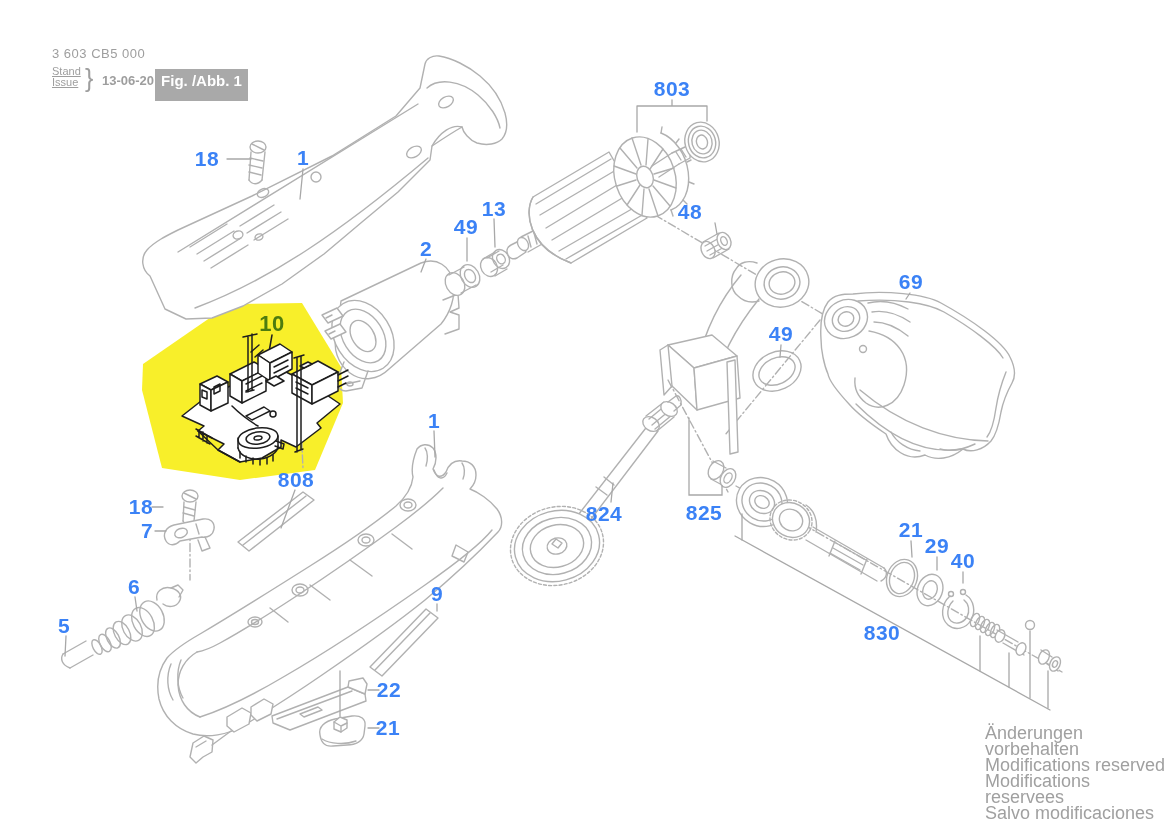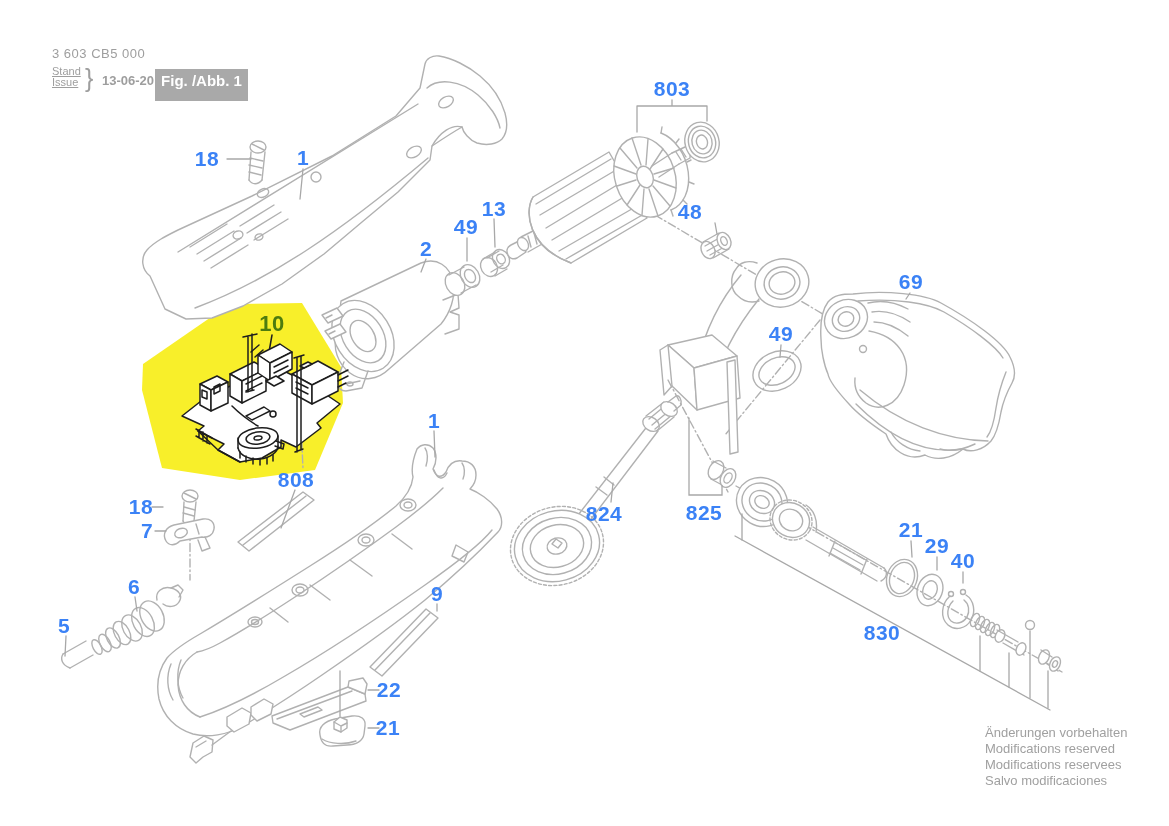--- a/index.html
+++ b/index.html
@@ -8,21 +8,21 @@
   #art-svg{position:absolute;left:0;top:0;}
   .plbl{position:absolute;transform:translate(-50%,-50%);font-weight:bold;font-size:21px;
         color:#3b82f6;letter-spacing:0.5px;white-space:nowrap;}
   .plbl.dark{color:#4d7c0f;font-size:22px;}
   #part-number{position:absolute;left:52px;top:46px;font-size:13px;color:#9e9e9e;letter-spacing:0.5px;}
   #stand-issue{position:absolute;left:52px;top:66px;color:#9e9e9e;font-size:11px;line-height:11px;text-decoration:underline;}
   #brace{position:absolute;left:85px;top:64px;color:#9e9e9e;font-size:25px;font-weight:normal;}
   #issue-date{position:absolute;left:102px;top:73px;color:#9e9e9e;font-size:13px;font-weight:bold;}
   #fig-badge{position:absolute;left:155px;top:69px;width:93px;height:32px;background:#a9a9a9;
              color:#ffffff;font-weight:bold;font-size:15px;text-align:center;line-height:24px;}
-  #footer{position:absolute;left:985px;top:725px;color:#a0a0a0;font-size:13px;line-height:16px;}
+  #footer{position:absolute;left:985px;top:725px;color:#a0a0a0;font-size:18px;line-height:16px;}
 </style>
 </head>
 <body>
 
 <div id="page">
 
 <svg id="art-svg" width="1169" height="826" viewBox="0 0 1169 826" xmlns="http://www.w3.org/2000/svg">
 
   <g>
     <polygon points="143,364 230,304 302,303 341,367 343,403 315,470 240,480 162,468 142,390" fill="#f8ef2a" stroke="none"></polygon>

